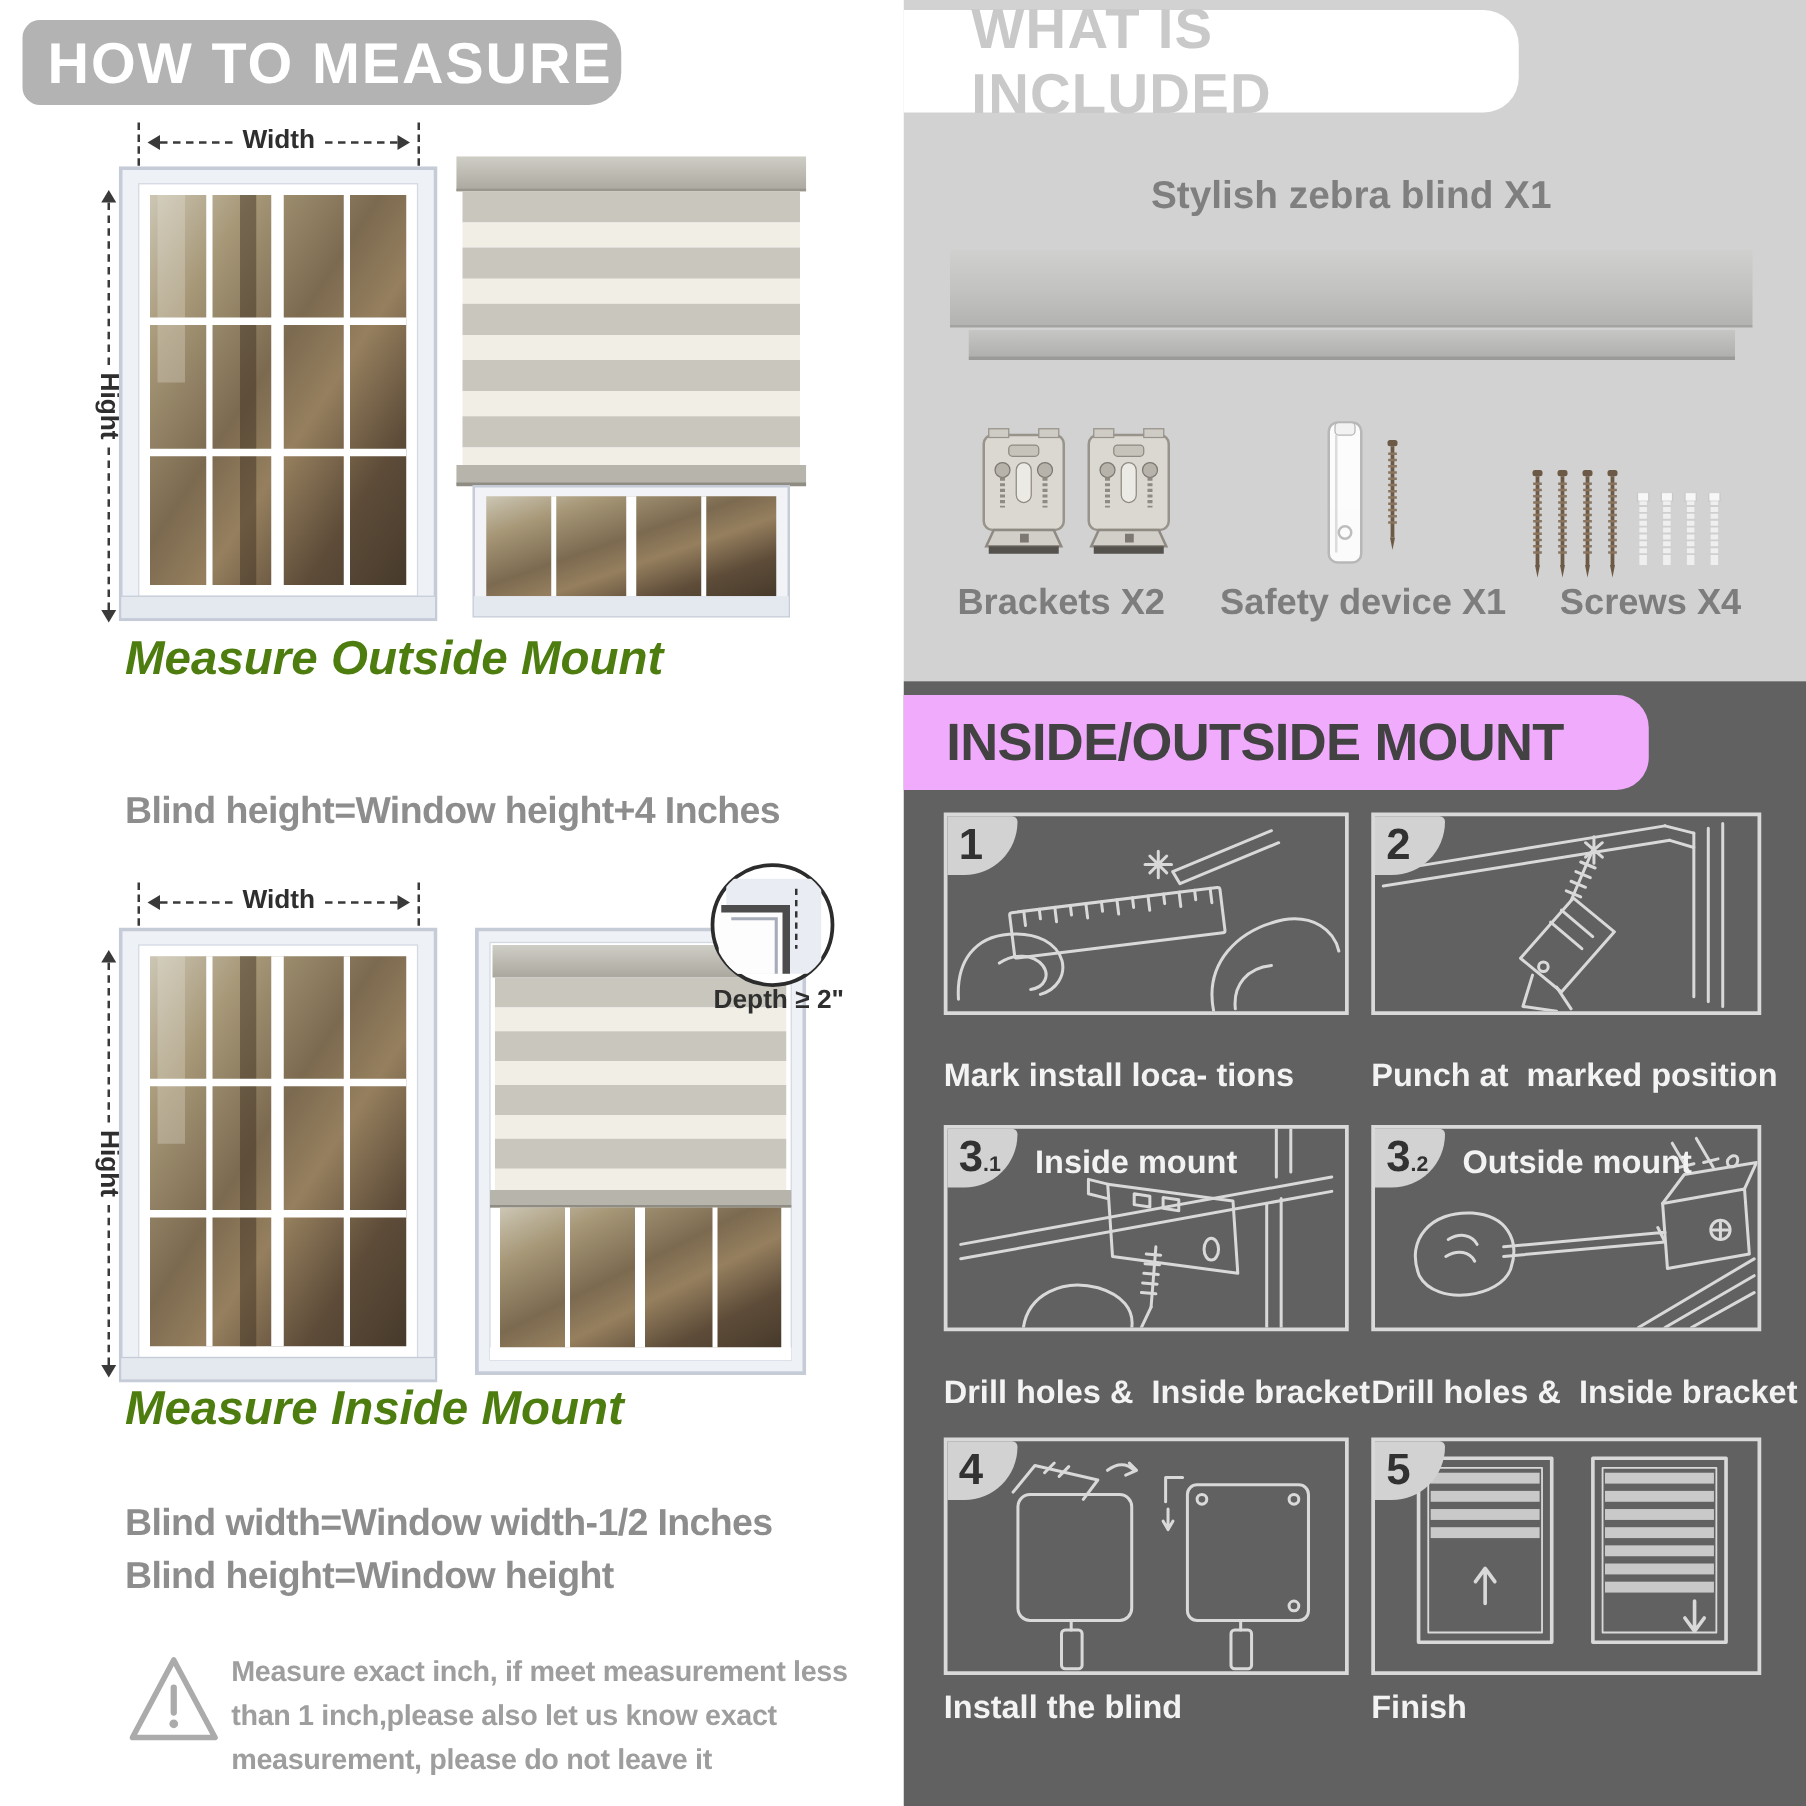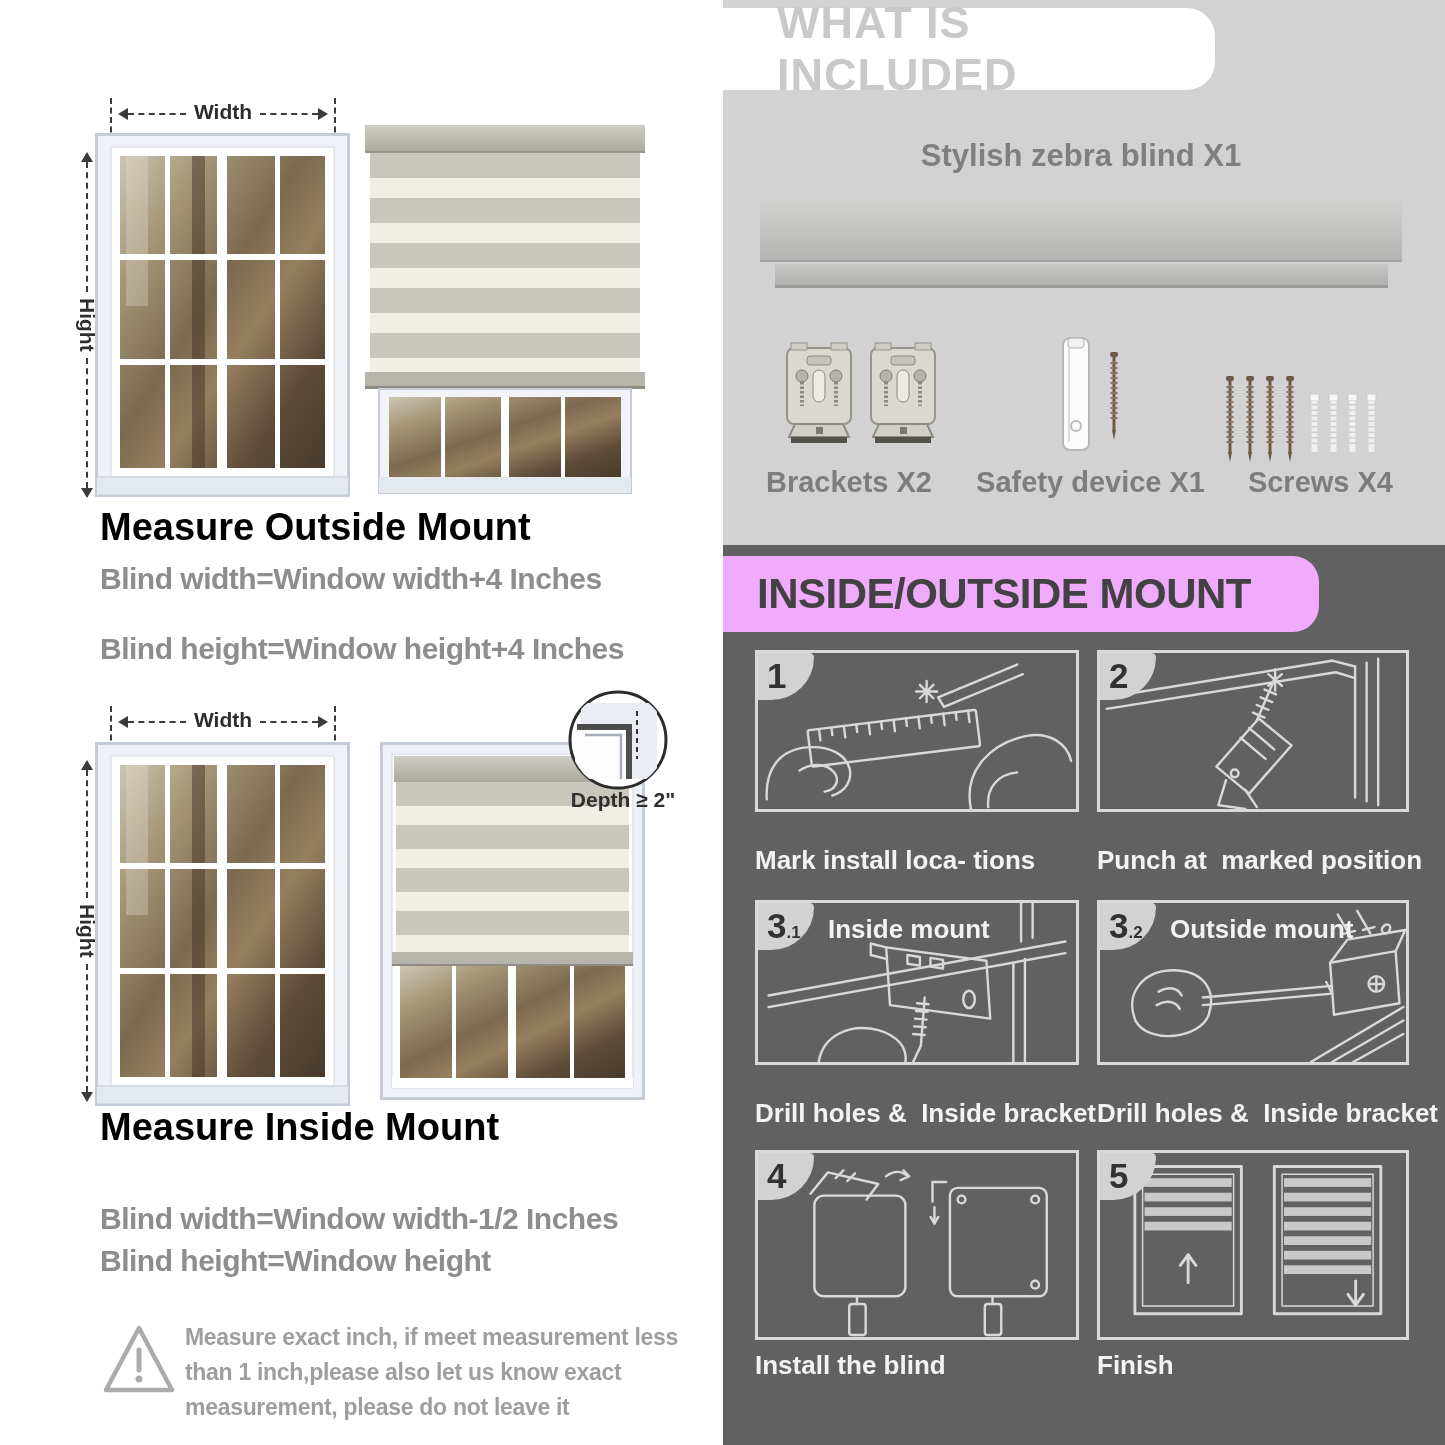--- a/index.html
+++ b/index.html
@@ -6,21 +6,21 @@
   html,body { background:#fff; }
   body { font-family:"Liberation Sans","DejaVu Sans",sans-serif; }
   .canvas { position:relative; width:1445px; height:1445px; background:#fff; overflow:hidden; }
   .abs { position:absolute; }
 
   
   .lheader { left:18px; top:16px; width:479px; height:68px; background:#b3b3b3;
              border-radius:14px 26px 26px 14px; display:flex; align-items:center; padding-left:20px; }
   .lheader span { font-size:46px; font-weight:bold; color:#fff; letter-spacing:1.5px; }
 
-  .h-title { font-size:38px; font-weight:bold; color:#000000; white-space:nowrap; }
+  .h-title { font-size:38px; font-weight:bold; color:#4d7c0f; white-space:nowrap;font-style:italic; }
   .h-line  { font-size:30px; font-weight:bold; color:#8d8d8d; white-space:nowrap; letter-spacing:-0.5px; }
 
   
   .dashv { border-left:2px dashed #3a3a3a; width:0; }
   .wanno { display:flex; align-items:center; }
   .wanno .seg { border-top:2px dashed #3a3a3a; height:0; flex:1; }
   .wanno .lab { font-size:21px; font-weight:bold; color:#2e2e2e; padding:0 8px; margin-top:-4px; }
   .tri-l { width:0;height:0;border:6px solid transparent;border-right:10px solid #3a3a3a; }
   .tri-r { width:0;height:0;border:6px solid transparent;border-left:10px solid #3a3a3a; }
   .hanno { display:flex; flex-direction:column; align-items:center; width:26px; }
@@ -80,20 +80,23 @@
           <stop offset="1" stop-color="#473a2b"></stop>
       </linearGradient>
       <linearGradient id="gCas" x1="0" y1="0" x2="0" y2="1">
         <stop offset="0" stop-color="#cfcec6"></stop>
           <stop offset="0.5" stop-color="#bcbab1"></stop>
         <stop offset="1" stop-color="#a9a79e"></stop>
       </linearGradient>
     </defs>
   </svg>
 
+  <div class="abs lheader">
+    <span>HOW TO MEASURE</span>
+  </div>
 
   <div class="abs dashv" style="left:110px;top:98px;height:44px"></div>
   <div class="abs dashv" style="left:334px;top:98px;height:44px"></div>
   <div class="abs wanno" style="left:112px;top:104px;width:222px">
     <div class="tri-l"></div>
     <div class="seg"></div>
     <div class="lab">Width</div>
     <div class="seg"></div>
     <div class="tri-r"></div>
   </div>
@@ -138,21 +141,20 @@
     <rect x="0" y="261" width="280" height="3" fill="#8e8c83"></rect>
     <rect x="14" y="264" width="252" height="104" fill="#f1f3f7" stroke="#c6ccd7" stroke-width="2"></rect>
     <rect x="24" y="272" width="232" height="80" fill="url(#gBld)"></rect>
     <rect x="136" y="272" width="8" height="80" fill="#fff"></rect>
     <rect x="76" y="272" width="4" height="80" fill="#fff"></rect>
     <rect x="196" y="272" width="4" height="80" fill="#fff"></rect>
     <rect x="14" y="352" width="252" height="16" fill="#e4e8ef"></rect>
   </svg>
 
   <div class="abs h-title" style="left:100px;top:506px">Measure Outside Mount</div>
-  <div class="abs h-line" style="left:100px;top:562px">Blind width=Window width+4 Inches</div>
   <div class="abs h-line" style="left:100px;top:632px">Blind height=Window height+4 Inches</div>
 
   <div class="abs dashv" style="left:110px;top:706px;height:44px"></div>
   <div class="abs dashv" style="left:334px;top:706px;height:44px"></div>
   <div class="abs wanno" style="left:112px;top:712px;width:222px">
     <div class="tri-l"></div>
     <div class="seg"></div>
     <div class="lab">Width</div>
     <div class="seg"></div>
     <div class="tri-r"></div>

